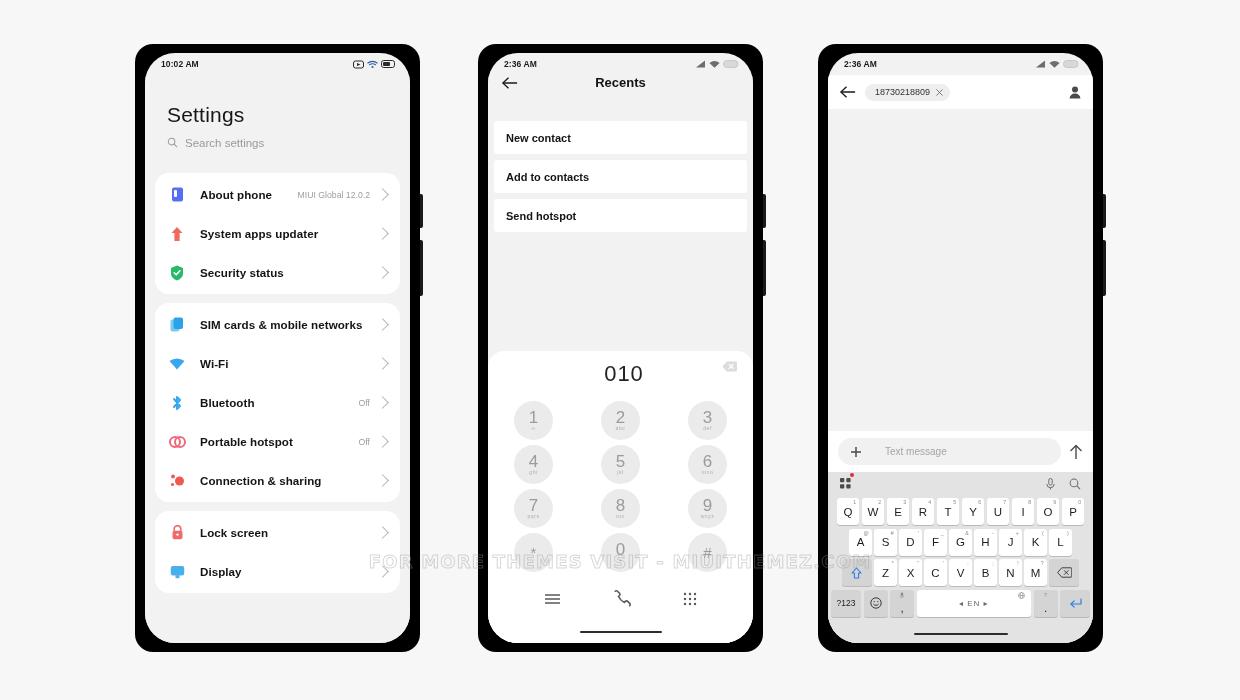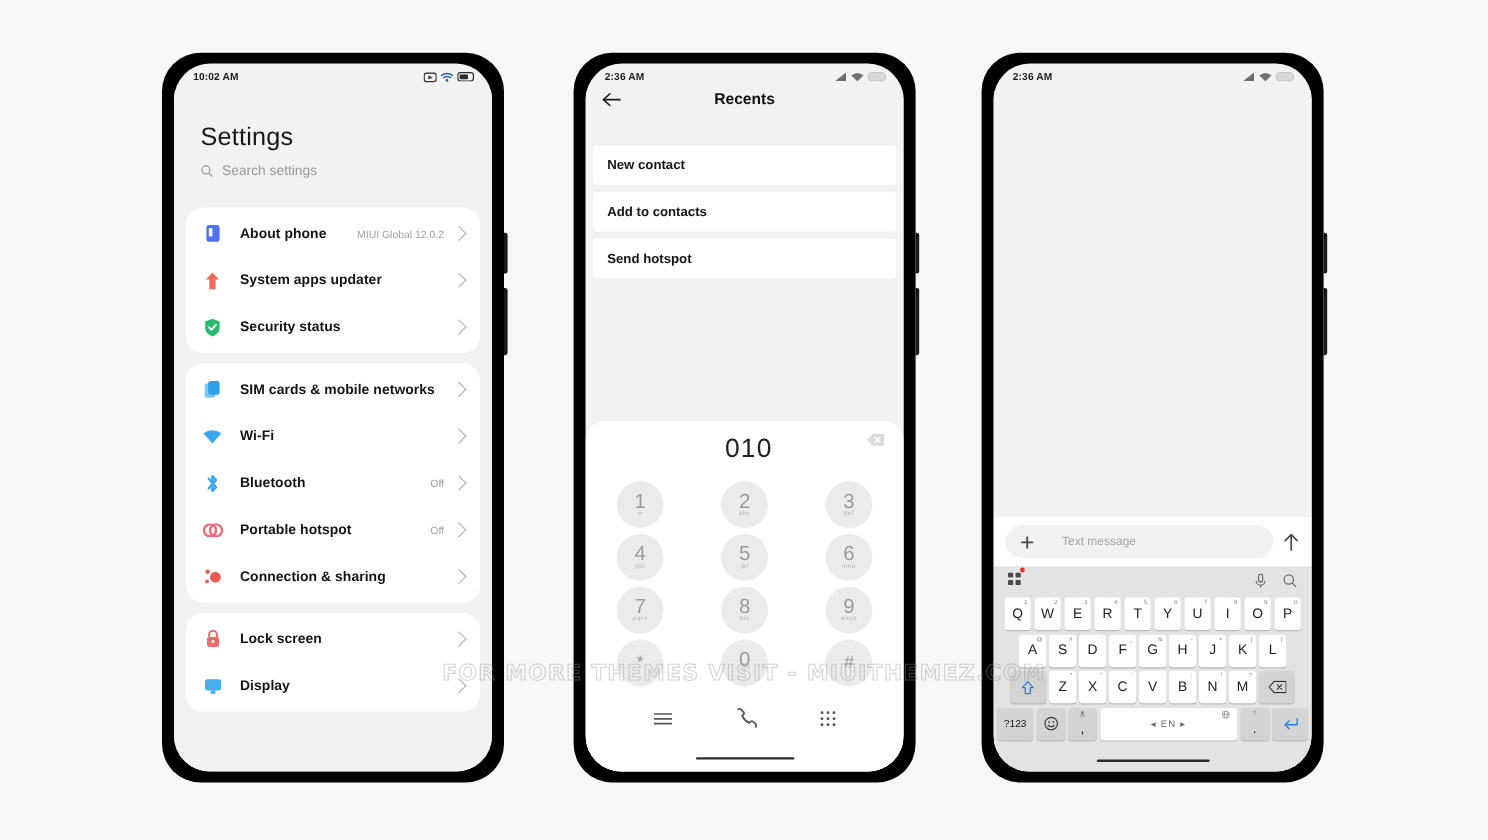--- a/index.html
+++ b/index.html
@@ -8,21 +8,21 @@
     background: #f7f7f7;
     font-family: "Liberation Sans", sans-serif;
     overflow: hidden;
   }
   .stage { position: relative; width: 1240px; height: 700px; }
 
   
   .phone {
     position: absolute;
     background: #000;
-    border-radius: 32px;
+    border-radius: 18px;
     padding: 9px 10px;
   }
   .phone::before { 
     content: ""; position: absolute; right: -3px; top: 150px;
     width: 3px; height: 34px; background: #1a1a1a; border-radius: 0 2px 2px 0;
   }
   .phone::after {
     content: ""; position: absolute; right: -3px; top: 196px;
     width: 3px; height: 56px; background: #1a1a1a; border-radius: 0 2px 2px 0;
   }
@@ -448,20 +448,37 @@
           <svg class="si" width="11" height="8" viewBox="0 0 11 8">
             <path d="M0.4 3 Q5.5 -1.2 10.6 3 L5.5 7.8 Z" fill="#6e6e6e"></path>
           </svg>
           <svg class="si" width="16" height="8" viewBox="0 0 16 8">
             <rect x="0.5" y="0.5" width="14.5" height="7" rx="3.4" fill="#d8d8d8" stroke="#c2c2c2" stroke-width="0.8"></rect>
           </svg>
         </span>
       </div>
 
       <div class="s3-body">
+        <div class="s3-appbar">
+          <svg width="16" height="14" viewBox="0 0 18 14">
+            <line x1="1" y1="7" x2="17" y2="7" stroke="#1b1b1b" stroke-width="1.5"></line>
+            <path d="M7 1.5 L1 7 L7 12.5" fill="none" stroke="#1b1b1b" stroke-width="1.5" stroke-linecap="round" stroke-linejoin="round"></path>
+          </svg>
+          <span class="chip">
+            <span>18730218809</span>
+            <svg width="7" height="7" viewBox="0 0 8 8">
+              <path d="M0.8 0.8 L7.2 7.2 M7.2 0.8 L0.8 7.2" stroke="#6d6d6d" stroke-width="1" stroke-linecap="round"></path>
+            </svg>
+          </span>
+          <span style="flex:1"></span>
+          <svg width="12" height="13" viewBox="0 0 12 13">
+            <circle cx="6" cy="3.4" r="3" fill="#4a4a4a"></circle>
+            <path d="M0.6 12.6 a5.4 5 0 0 1 10.8 0 Z" fill="#4a4a4a"></path>
+          </svg>
+        </div>
 
         <div class="s3-convo"></div>
 
         <div class="s3-input-row">
           <div class="s3-input">
             <svg width="12" height="12" viewBox="0 0 12 12">
               <line x1="6" y1="1" x2="6" y2="11" stroke="#4a4a4a" stroke-width="1.5"></line>
               <line x1="1" y1="6" x2="11" y2="6" stroke="#4a4a4a" stroke-width="1.5"></line>
             </svg>
             <span class="ph">Text message</span>

